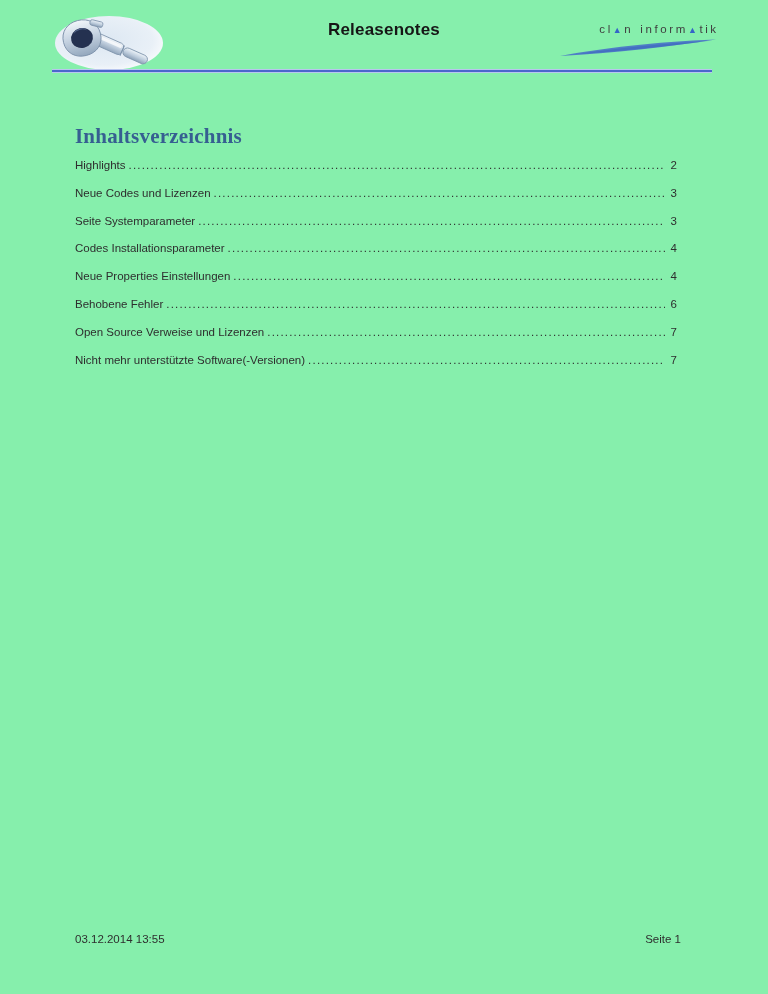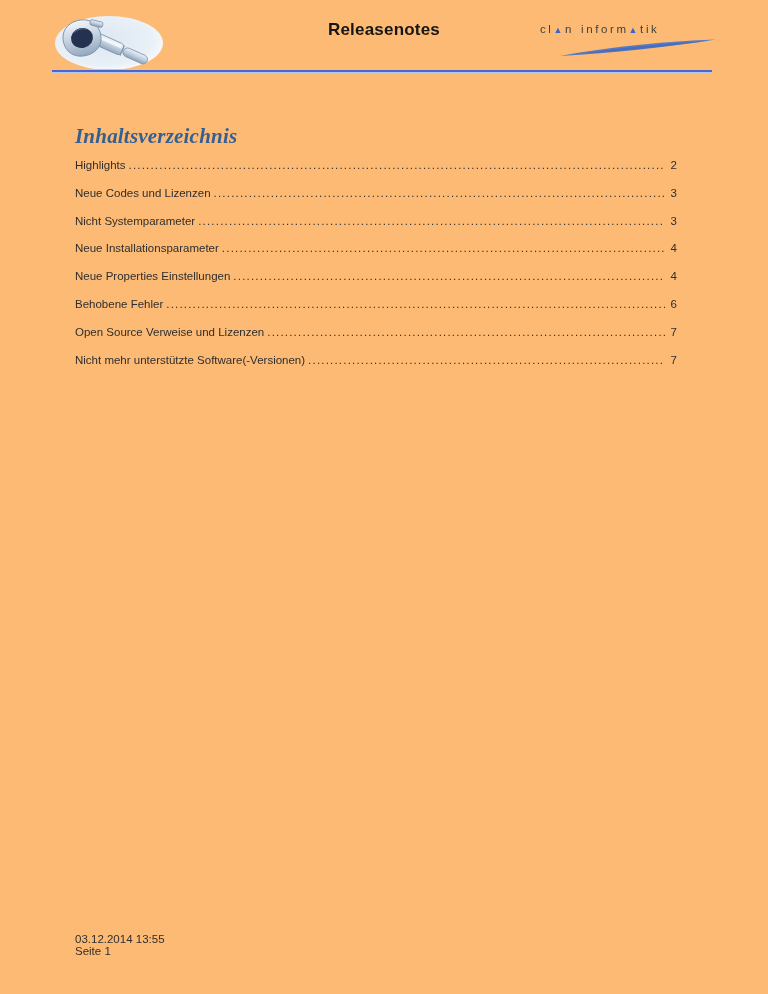--- a/index.html
+++ b/index.html
@@ -1,20 +1,20 @@
 <!DOCTYPE html>
 <html><head>
 <meta charset="utf-8">
 <style>
   html, body { margin: 0; padding: 0; background: #ffffff; }
   .page {
     position: relative;
     width: 768px;
     height: 994px;
-    background: #fdba74;
+    background: #86efac;
     font-family: "Liberation Sans", sans-serif;
     color: #2e2e2e;
     overflow: hidden;
   }
 
   
   .hook-logo {
     position: absolute;
     left: 55px; top: 14px;
     width: 112px; height: 58px;
@@ -24,26 +24,27 @@
     left: 0; right: 0; top: 19px;
     text-align: center;
     font-size: 17px;
     font-weight: bold;
     line-height: 21px;
     color: #161616;
     letter-spacing: 0.2px;
   }
   .brand {
     position: absolute;
-    left: 540px; top: 23px;
+    left: 575px; top: 23px;
     width: 168px;
     font-size: 11.5px;
     letter-spacing: 2.6px;
     color: #3f3f3f;
     white-space: nowrap;
+    text-align: center;
   }
   .brand .tri {
     color: #3465c8;
     font-size: 9px;
     letter-spacing: 2.6px;
   }
   .brand-word-gap { display: inline-block; width: 7px; }
   .swoosh {
     position: absolute;
     left: 558px; top: 38px;
@@ -59,21 +60,20 @@
 
   
   .toc-heading {
     position: absolute;
     left: 75px; top: 124px;
     font-family: "Liberation Serif", serif;
     font-size: 21px;
     font-weight: bold;
     color: #365F91;
     letter-spacing: 0.2px;
-    font-style: italic;
   }
   .toc-list {
     position: absolute;
     left: 75px; top: 148px;
     width: 602px;
   }
   .toc-row {
     display: flex;
     align-items: baseline;
     height: 19.8px;
@@ -103,21 +103,20 @@
 
   
   .footer {
     position: absolute;
     left: 75px; top: 933px;
     width: 606px;
     display: flex;
     justify-content: space-between;
     font-size: 11.5px;
     color: #2e2e2e;
-    flex-direction: column;
   }
 </style>
 </head>
 <body>
 
 <div class="page">
 
   <div class="hook-logo">
     <svg width="112" height="58" viewBox="0 0 112 58" xmlns="http://www.w3.org/2000/svg">
       <defs>
@@ -179,26 +178,26 @@
       <span class="toc-label">Highlights</span>
       <span class="toc-leader"></span>
       <span class="toc-page">2</span>
     </div>
     <div class="toc-row">
       <span class="toc-label">Neue Codes und Lizenzen</span>
       <span class="toc-leader"></span>
       <span class="toc-page">3</span>
     </div>
     <div class="toc-row">
-      <span class="toc-label">Nicht Systemparameter</span>
+      <span class="toc-label">Seite Systemparameter</span>
       <span class="toc-leader"></span>
       <span class="toc-page">3</span>
     </div>
     <div class="toc-row">
-      <span class="toc-label">Neue Installationsparameter</span>
+      <span class="toc-label">Codes Installationsparameter</span>
       <span class="toc-leader"></span>
       <span class="toc-page">4</span>
     </div>
     <div class="toc-row">
       <span class="toc-label">Neue Properties Einstellungen</span>
       <span class="toc-leader"></span>
       <span class="toc-page">4</span>
     </div>
     <div class="toc-row">
       <span class="toc-label">Behobene Fehler</span>

